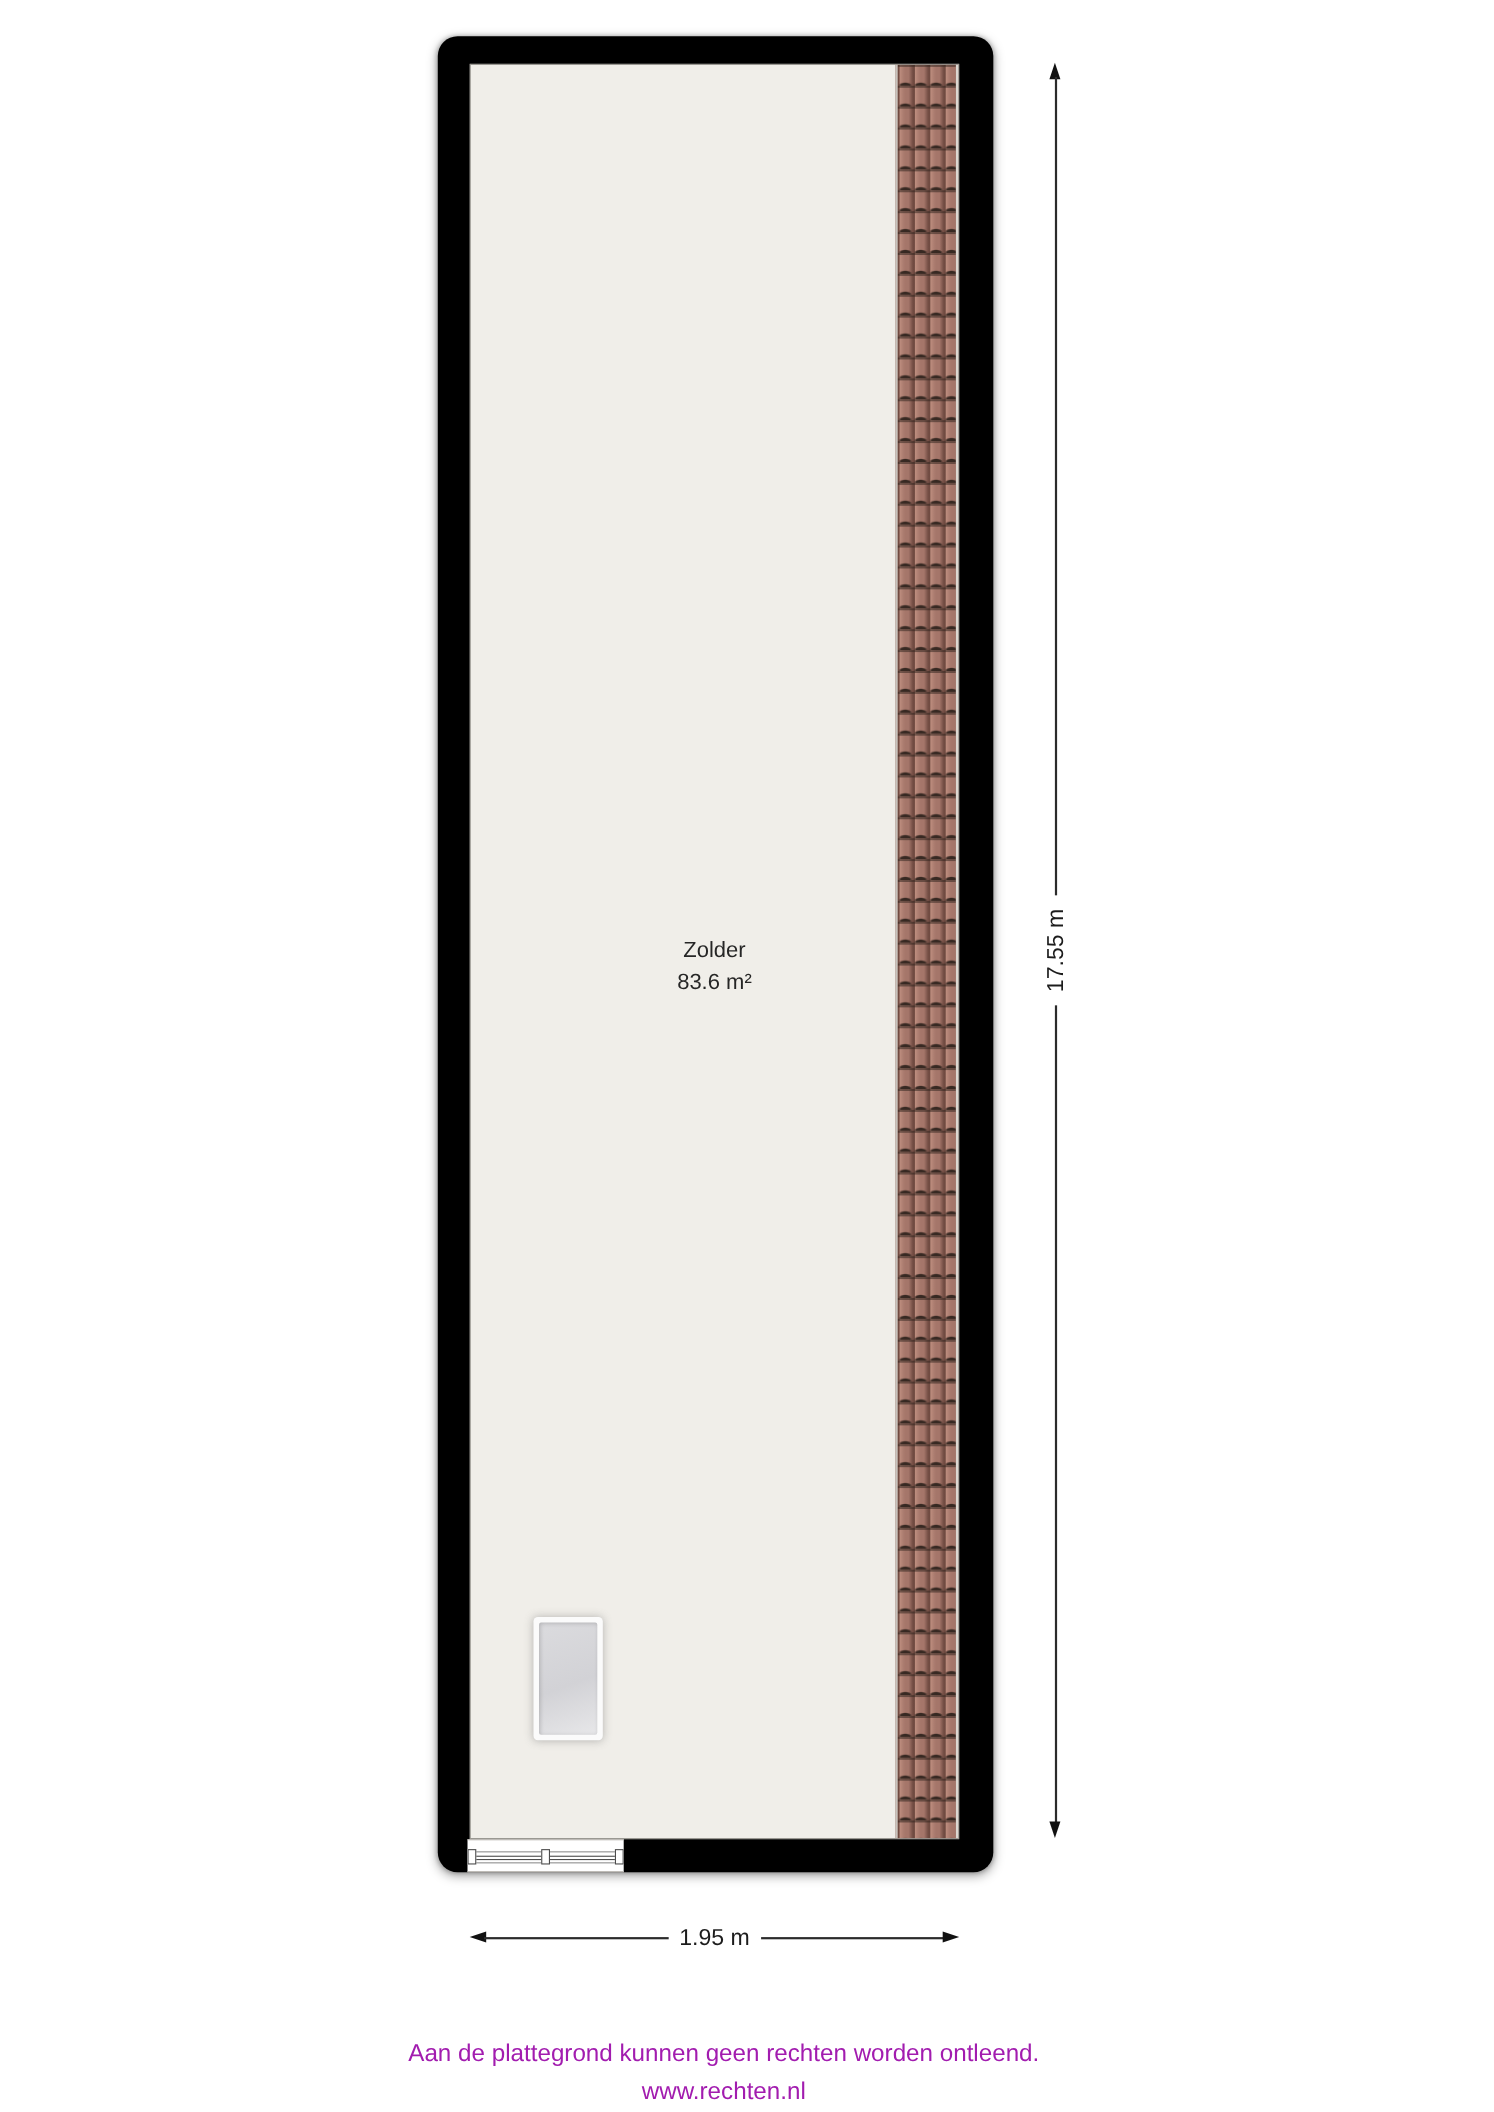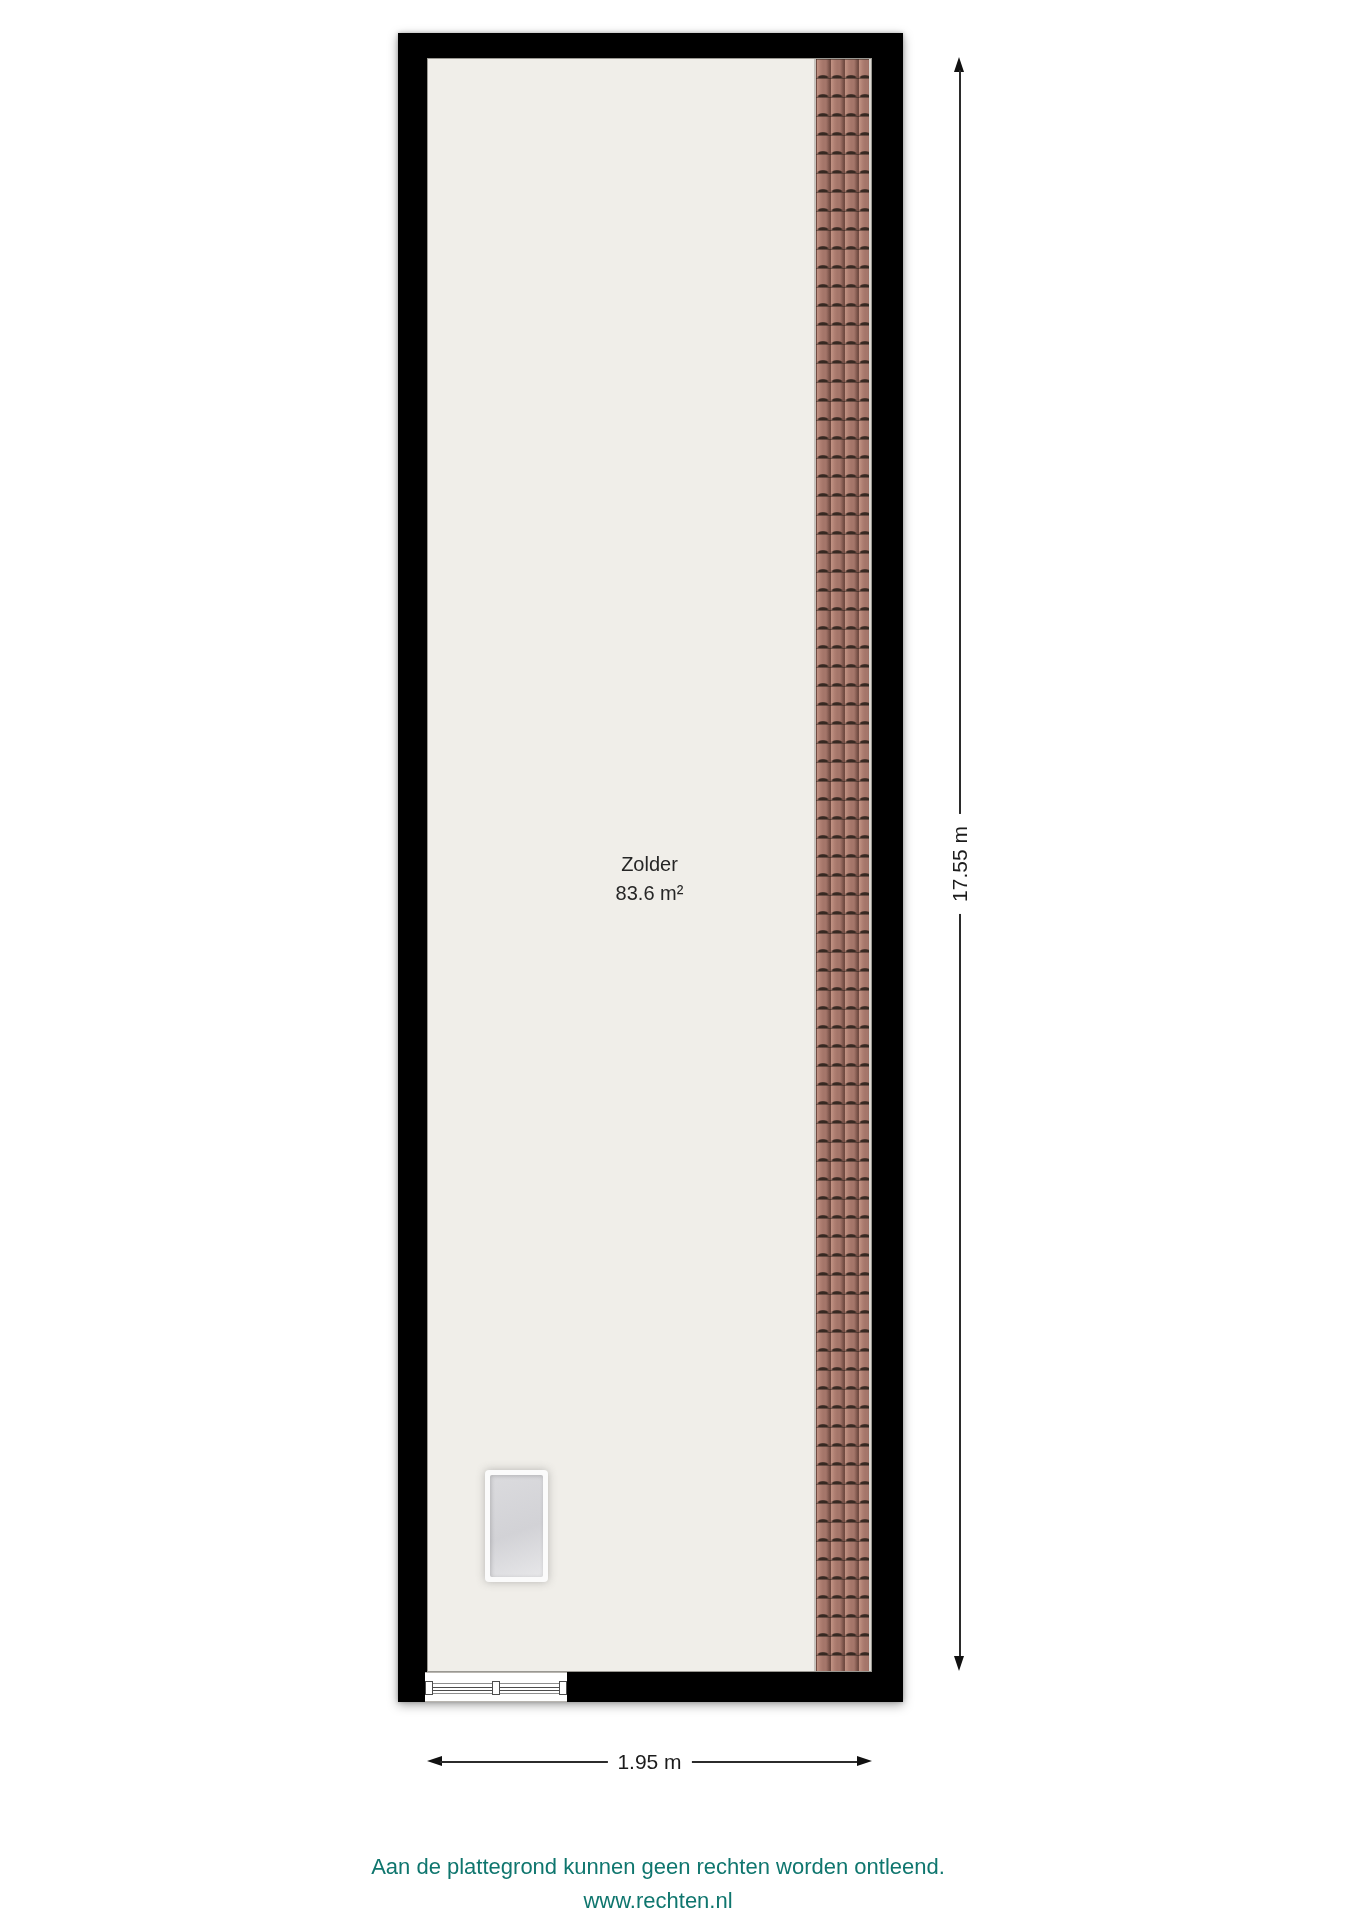--- a/index.html
+++ b/index.html
@@ -15,20 +15,21 @@
   }
   * { box-sizing: border-box; }
 
   
   .plan-outer {
     position: absolute;
     left: 398px; top: 33px;
     width: 505px; height: 1669px;
     background: #000000;
     box-shadow: 0 3px 10px rgba(0,0,0,0.35), 0 0 4px rgba(0,0,0,0.25);
+    border-radius: 18px;
   }
   .interior {
     position: absolute;
     left: 29px; top: 25px; right: 31px; bottom: 30px;
     background: #f0eee9;
     box-shadow: inset 0 0 0 1px #9a9892;
   }
   
   .roof-tiles {
     position: absolute;
@@ -162,21 +163,21 @@
   }
 
   
   .footer {
     position: absolute;
     left: 0; top: 1850px;
     width: 1316px;
     text-align: center;
     font-size: 22px;
     line-height: 34px;
-    color: #0f766e;
+    color: #a21caf;
   }
 </style>
 </head>
 <body>
 
 <div class="page">
 
   <div class="plan-outer">
     <div class="interior">
       <div class="roof-tiles"></div>

